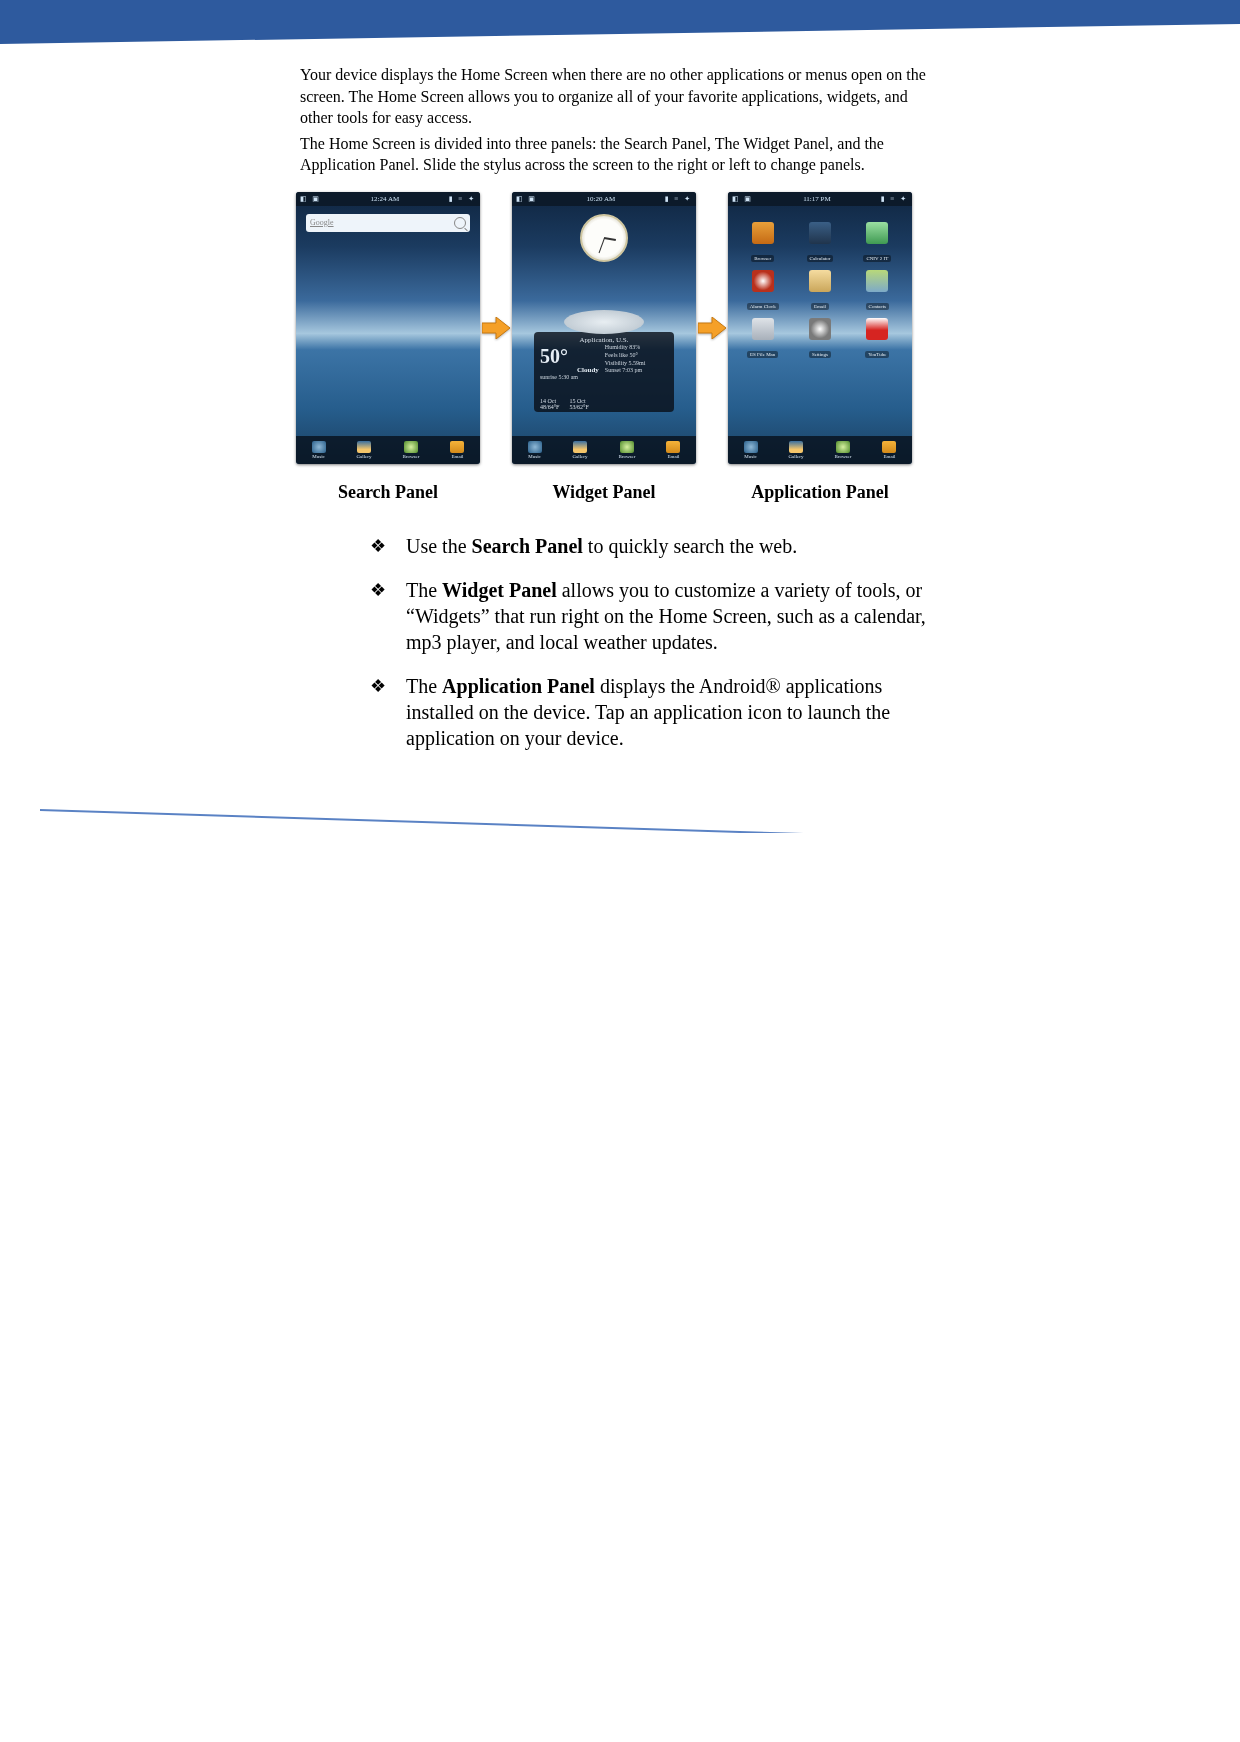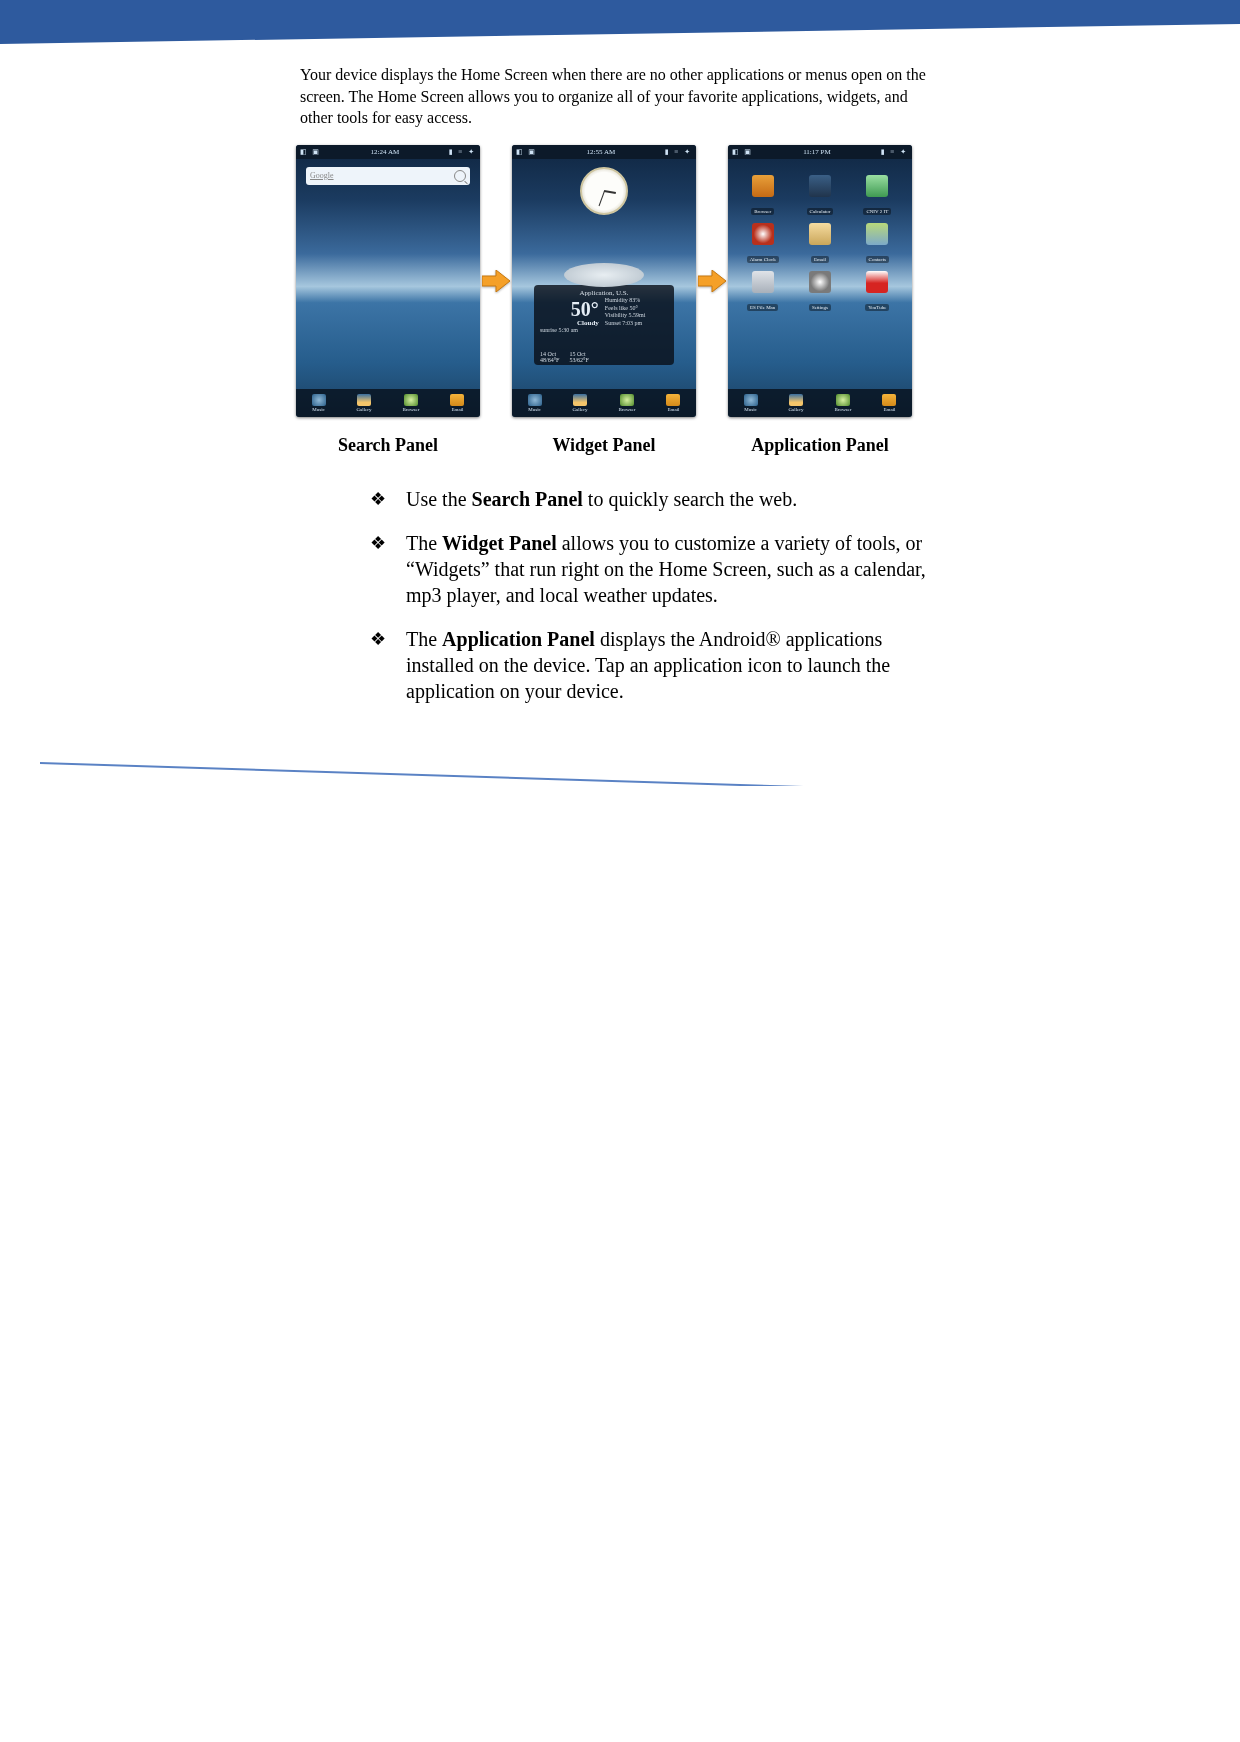--- a/index.html
+++ b/index.html
@@ -128,21 +128,21 @@
     box-sizing:border-box;
   }
   .weather-widget .cloud {
     position:absolute; top:-22px; left:50%; transform:translateX(-50%);
     width:80px; height:24px;
     background: radial-gradient(ellipse at center,#e8eef2,#b2bec8);
     border-radius:50%;
     filter: blur(0.5px);
   }
   .weather-widget .loc { text-align:center; font-size:7px; opacity:.9; }
-  .weather-widget .temp { font-size:20px; font-weight:bold; line-height:1; margin-top:2px;text-align:right;}
+  .weather-widget .temp { font-size:20px; font-weight:bold; line-height:1; margin-top:2px;}
   .weather-widget .cond { font-size:7px; font-weight:bold;padding-left:37px; }
   .weather-widget .sun { font-size:6px; opacity:.85;}
   .weather-widget .fore-row{
     position:absolute; bottom:2px; left:6px; right:6px;
     display:flex; gap:10px; font-size:6px;
   }
   .weather-widget .fore { opacity:.9; }
   
   .app-grid {
     position:absolute; top:30px; left:8px; right:8px;
@@ -210,20 +210,21 @@
 </head>
 <body>
 
 <div class="top-bar"></div>
 <div class="top-diag"></div>
 
 <div class="content-wrap">
 
 
   <p class="body-text">Your device displays the Home Screen when there are no other applications or menus open on the screen. The Home Screen allows you to organize all of your favorite applications, widgets, and other tools for easy access.</p>
+  <p class="body-text">The Home Screen is divided into three panels: the Search Panel, The Widget Panel, and the Application Panel. Slide the stylus across the screen to the right or left to change panels.</p>
 
   <div class="panels-row">
 
     <div class="device-panel">
       <div class="status-bar">
         <span class="icons">◧ ▣</span>
         <span>12:24 AM</span>
         <span class="icons">▮ ≡ ✦</span>
       </div>
       <div class="search-box">
@@ -240,21 +241,21 @@
 
     <div class="arrow">
       <svg width="28" height="22" viewBox="0 0 28 22">
         <path d="M0 6 H14 V0 L28 11 L14 22 V16 H0 Z" fill="#f5a028" stroke="#c77910" stroke-width="1"></path>
       </svg>
     </div>
 
     <div class="device-panel">
       <div class="status-bar">
         <span class="icons">◧ ▣</span>
-        <span>12:55 AM</span>
+        <span>10:20 AM</span>
         <span class="icons">▮ ≡ ✦</span>
       </div>
       <div class="clock-face">
         <div class="hand hh"></div>
           <div class="hand mm"></div>
       </div>
       <div class="weather-widget">
         <div class="cloud"></div>
         <div class="loc">Application, U.S.</div>
         <div style="display:flex; gap:6px;">

